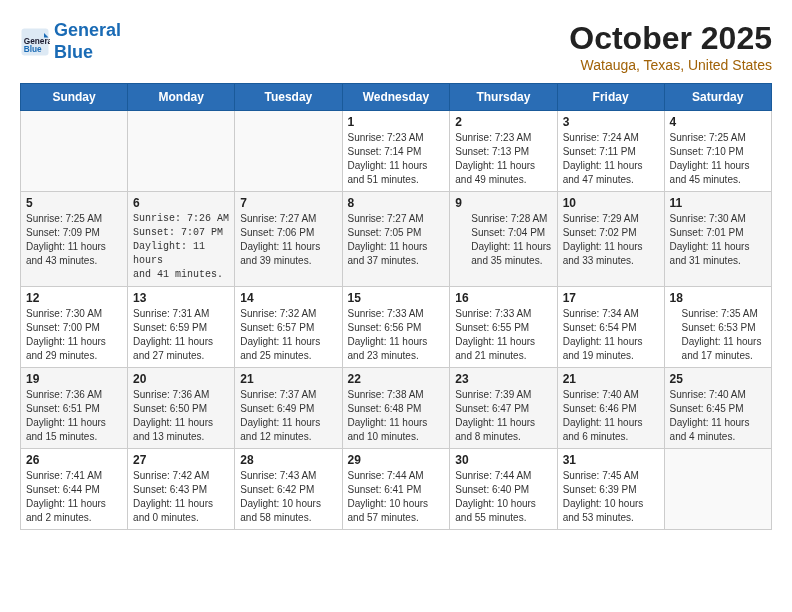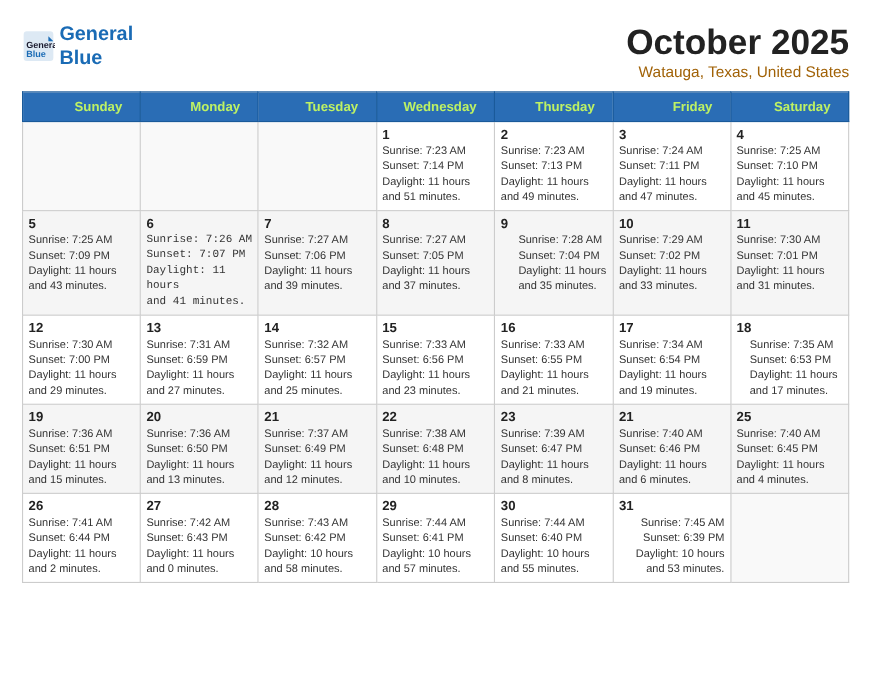--- a/index.html
+++ b/index.html
@@ -45,25 +45,25 @@
       font-size: 14px;
       color: #a16207;
     }
     .calendar {
       width: 100%;
       border-collapse: collapse;
       border: 1px solid #ccc;
     }
     .calendar th {
       background: #2a6db5;
-      color: #bef264;
+      color: #ffffff;
       font-size: 12px;
       font-weight: bold;
       padding: 6px 16px;
-      text-align: right;
+      text-align: center;
       border: 1px solid #1a5a9a;
     }
     .calendar td {
       vertical-align: top;
       border: 1px solid #ccc;
       padding: 4px 5px;
       width: 108px;
       min-height: 80px;
       font-size: 10px;
       color: #333;
@@ -340,21 +340,21 @@
         </td>
         <td>
           <div class="day-number">30</div>
           <div class="cell-info" style="white-space: pre-line;">Sunrise: 7:44 AM
 Sunset: 6:40 PM
 Daylight: 10 hours
 and 55 minutes.</div>
         </td>
         <td>
           <div class="day-number">31</div>
-          <div class="cell-info" style="white-space: pre-line; text-align: right;">Sunrise: 7:45 AM
+          <div class="cell-info" style="white-space: pre-line;">Sunrise: 7:45 AM
 Sunset: 6:39 PM
 Daylight: 10 hours
 and 53 minutes.</div>
         </td>
         <td class="empty"></td>
       </tr>
     </tbody>
 </table>
 
 </body></html>

